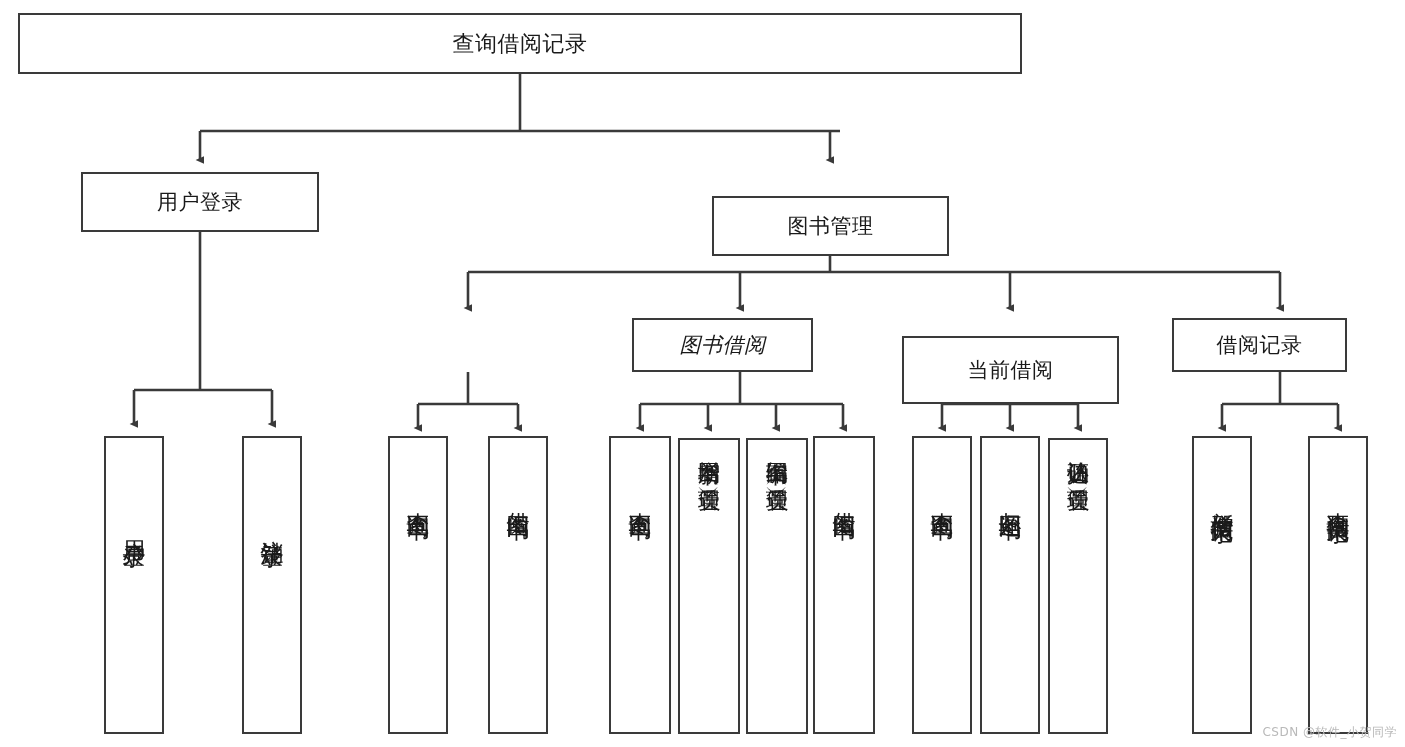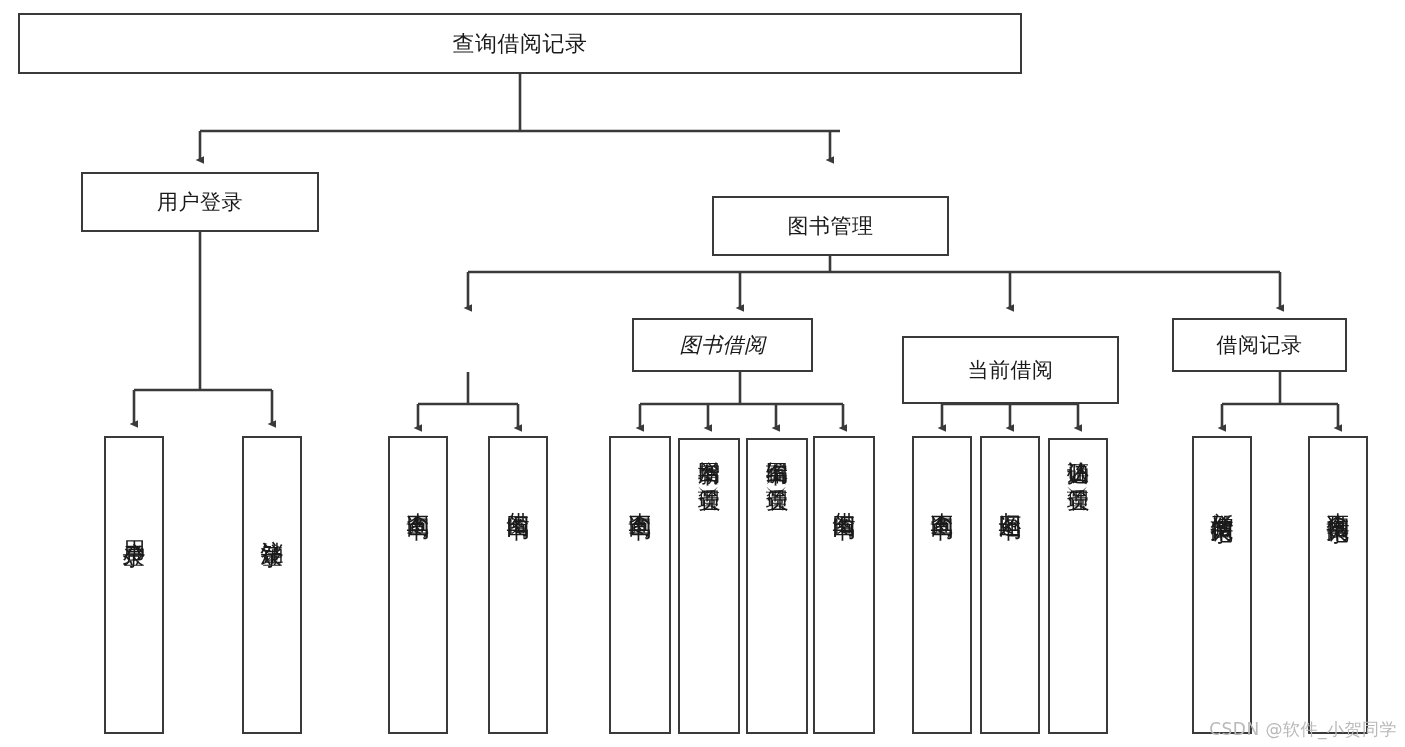--- a/index.html
+++ b/index.html
@@ -76,21 +76,21 @@
   .node.v.pad-low {
     padding-top: 84px;
   }
   .node.v.pad-none {
     padding-top: 4px;
   }
   #watermark {
     position: absolute;
     right: 8px;
     bottom: 6px;
-    font-size: 17px;
+    font-size: 12px;
     color: #b9b9b9;
     z-index: 5;
     white-space: nowrap;
     letter-spacing: 0.5px;
   }
 </style>
 </head>
 <body>
 
 <div id="diagram-root">

